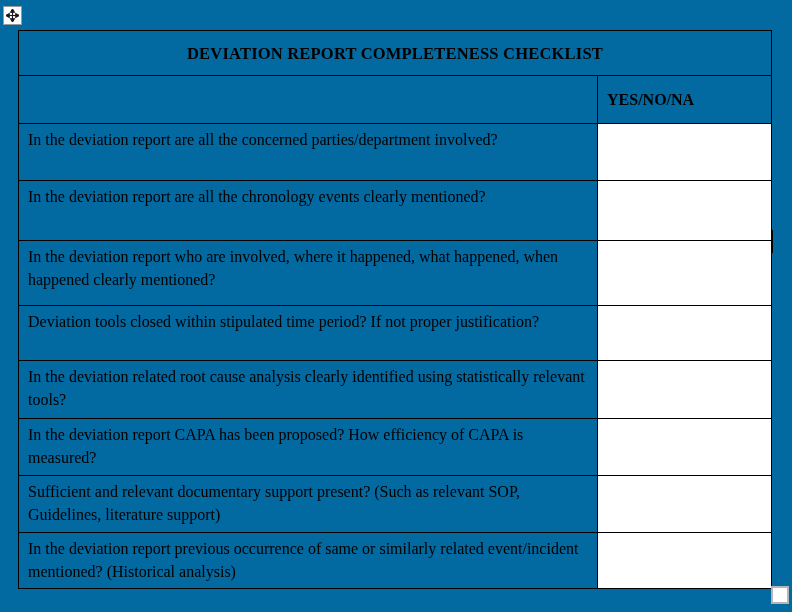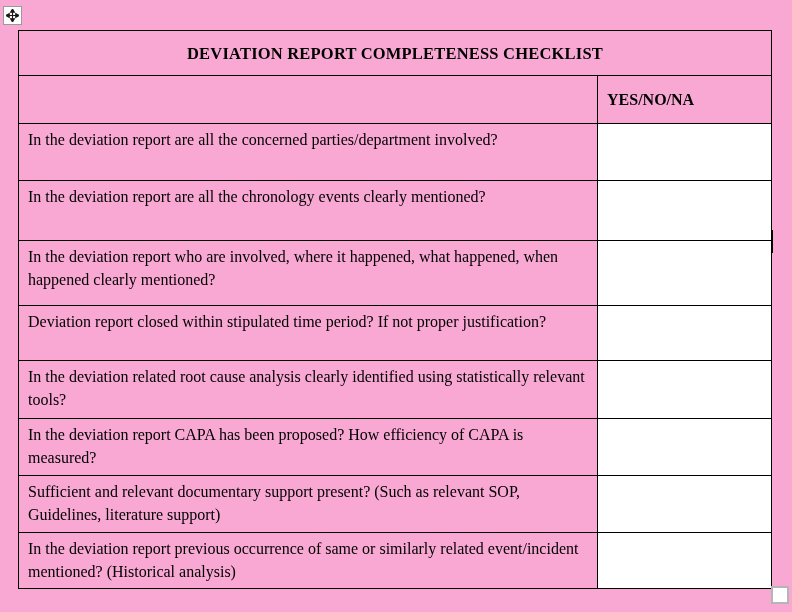--- a/index.html
+++ b/index.html
@@ -3,21 +3,21 @@
 <meta charset="utf-8">
 <style>
   html, body { margin: 0; padding: 0; }
   body {
     width: 792px; height: 612px;
     background: #ffffff;
     font-family: "Liberation Serif", "DejaVu Serif", serif;
     color: #000000;
     overflow: hidden;
   }
-  .canvas { position: relative; width: 792px; height: 612px; background: #f9a8d4; }
+  .canvas { position: relative; width: 792px; height: 612px; background: #0369a1; }
 
   
   .move-handle {
     position: absolute; left: 3px; top: 6px;
     width: 19px; height: 19px;
     background: #fdfdfd;
     border: 1px solid #9a9a9a;
     display: flex; align-items: center; justify-content: center;
     box-sizing: border-box;
     cursor: move;
@@ -114,21 +114,21 @@
       </tr>
       <tr style="height:60px;">
         <td class="question-cell">In the deviation report are all the chronology events clearly mentioned?</td>
         <td class="answer-cell"></td>
       </tr>
       <tr style="height:65px;">
         <td class="question-cell">In the deviation report who are involved, where it happened, what happened, when happened clearly mentioned?</td>
         <td class="answer-cell"></td>
       </tr>
       <tr style="height:55px;">
-        <td class="question-cell">Deviation report closed within stipulated time period? If not proper justification?</td>
+        <td class="question-cell">Deviation tools closed within stipulated time period? If not proper justification?</td>
         <td class="answer-cell"></td>
       </tr>
       <tr style="height:58px;">
         <td class="question-cell">In the deviation related root cause analysis clearly identified using statistically relevant tools?</td>
         <td class="answer-cell"></td>
       </tr>
       <tr style="height:57px;margin-left:24px;">
         <td class="question-cell">In the deviation report CAPA has been proposed? How efficiency of CAPA is measured?</td>
         <td class="answer-cell"></td>
       </tr>

